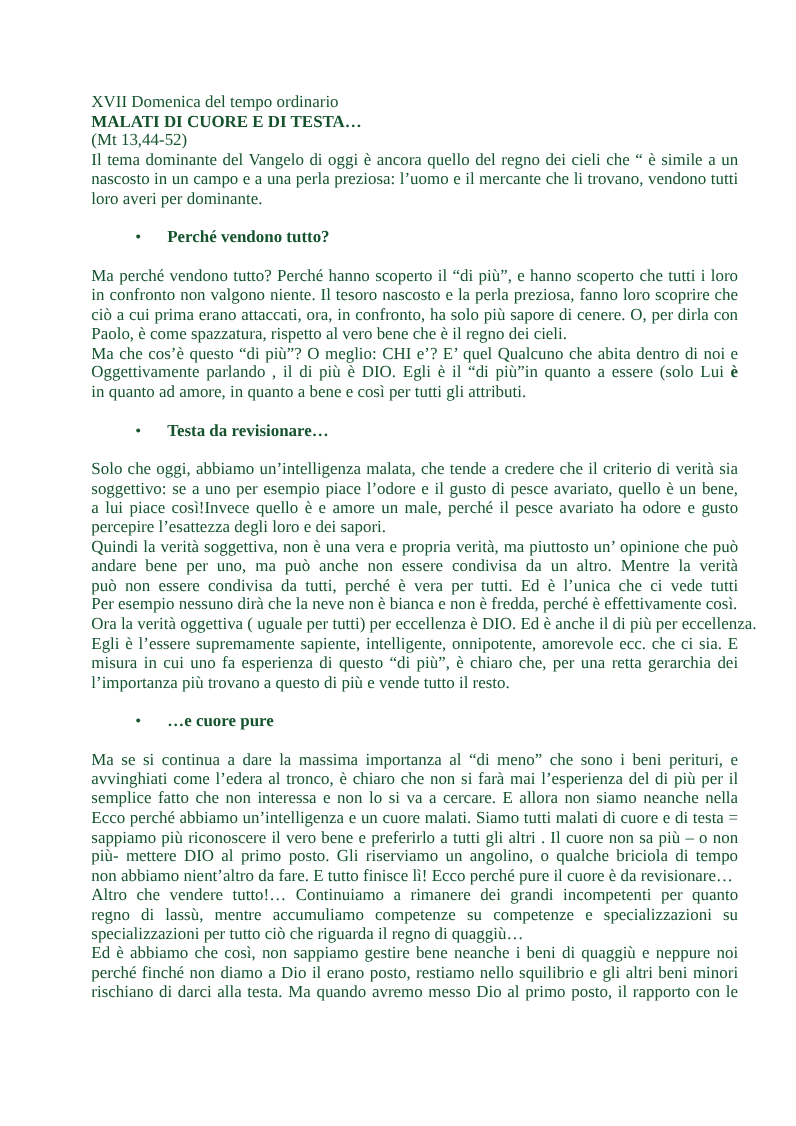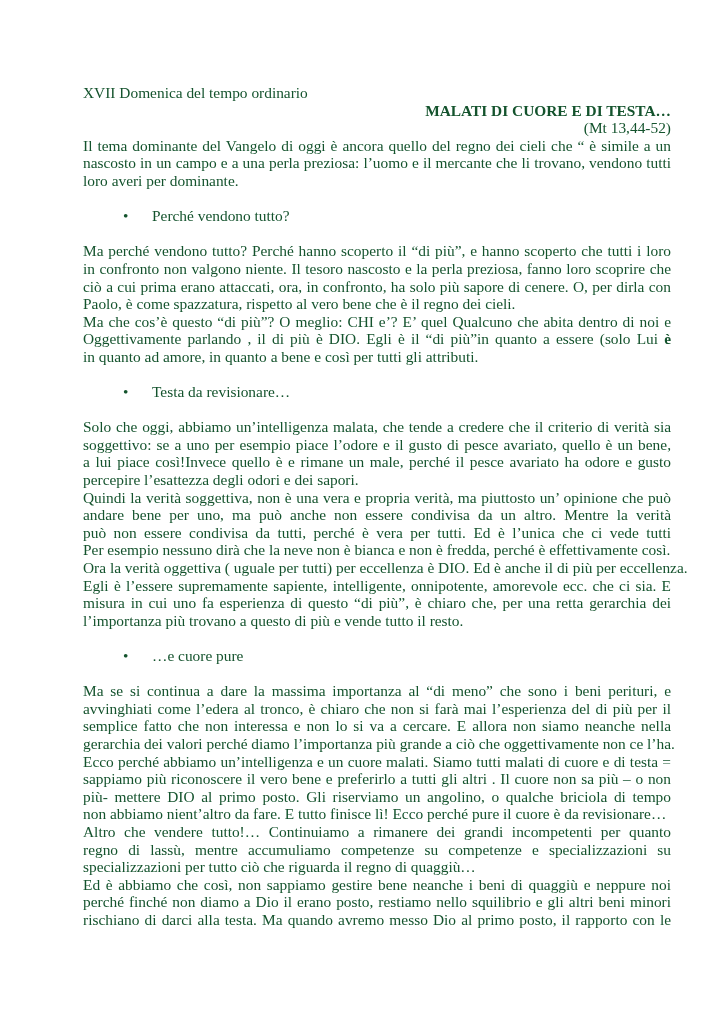--- a/index.html
+++ b/index.html
@@ -11,26 +11,26 @@
     width: 588px;
     font-family: "Liberation Serif", "DejaVu Serif", serif;
     font-size: 15.4px;
     line-height: 17.6px;
     color: #14532d;
     margin-left: 14px;
   }
   .line { display: block; white-space: nowrap; height: 17.6px; }
   .j { text-align: justify; text-align-last: justify; white-space: normal; overflow: hidden; }
   .left { text-align: left; }
-  .center { text-align: right; }
+  .center { text-align: left; }
   .bold { font-weight: bold; }
   .blank { height: 17.6px; }
   .bullet-row { display: block; height: 17.6px; position: relative; }
   .bullet { position: absolute; left: 40px; top: 0; font-weight: normal; }
-  .bullet-text { position: absolute; left: 69px; top: 0; font-weight: normal; white-space: nowrap; }
+  .bullet-text { position: absolute; left: 69px; top: 0; font-weight: bold; white-space: nowrap; }
 </style>
 </head>
 <body>
 
 <div class="page">
   <span class="line left">XVII Domenica del tempo ordinario</span>
   <span class="line center bold">MALATI DI CUORE E DI TESTA…</span>
   <span class="line center">(Mt 13,44-52)</span>
 
   <div id="intro">
@@ -57,42 +57,41 @@
       </div>
       <div class="blank"></div>
       <div class="bullet-row">
         <span class="bullet">•</span>
         <span class="bullet-text">Testa da revisionare…</span>
       </div>
       <div class="blank"></div>
       <div>
         <span class="line j">Solo che oggi, abbiamo un’intelligenza malata, che tende a credere che il criterio di verità sia</span>
         <span class="line j">soggettivo: se a uno per esempio piace l’odore  e il gusto di pesce avariato, quello è un bene, perché</span>
-        <span class="line j">a lui piace così!Invece quello è e rimane un male, perché il pesce avariato ha odore e gusto</span>
-        <span class="line left">percepire l’esattezza degli odori e dei sapori.</span>
+        <span class="line j">a lui piace così!Invece quello è e amore un male, perché il pesce avariato ha odore e gusto</span>
+        <span class="line left">percepire l’esattezza degli loro e dei sapori.</span>
         <span class="line j">Quindi la verità soggettiva, non è una vera e propria verità, ma piuttosto un’ opinione che può</span>
         <span class="line j">andare bene per uno, ma può anche non essere condivisa da un altro. Mentre la verità oggettiva, non</span>
         <span class="line j">può non essere condivisa da tutti, perché è vera per tutti. Ed è l’unica che ci vede tutti d’accordo.</span>
         <span class="line left">Per esempio nessuno dirà che la neve non è bianca e non è fredda,  perché è effettivamente così.</span>
         <span class="line left">Ora la verità oggettiva ( uguale per tutti) per eccellenza  è DIO. Ed è anche il di più per eccellenza.</span>
         <span class="line j">Egli è l’essere supremamente sapiente, intelligente, onnipotente, amorevole ecc. che ci sia.  E nella</span>
         <span class="line j">misura in cui uno fa esperienza di questo “di più”, è chiaro che, per una retta gerarchia dei valori, dà</span>
         <span class="line left">l’importanza più trovano a questo di più e vende tutto il resto.</span>
       </div>
       <div class="blank"></div>
       <div class="bullet-row">
         <span class="bullet">•</span>
         <span class="bullet-text">…e cuore pure</span>
       </div>
       <div class="blank"></div>
       <div>
         <span class="line j">Ma se si continua a dare la massima importanza al “di meno” che sono i beni perituri, e  rimanervi</span>
         <span class="line j">avvinghiati come l’edera al tronco, è chiaro che non si farà mai l’esperienza del di più  per il</span>
         <span class="line j">semplice fatto che non interessa e non lo si va a cercare. E allora non siamo neanche nella giusta</span>
-        <span class="line left">gerarchia dei valori perché diamo l’importanza più grande a ciò che oggettivamente non ce l’ha.</span>
         <span class="line j">Ecco perché abbiamo un’intelligenza e un cuore malati. Siamo tutti malati di cuore e di testa = non</span>
         <span class="line j">sappiamo più riconoscere il vero bene e preferirlo a tutti gli altri . Il cuore non sa più – o non vuole</span>
         <span class="line j">più- mettere DIO al primo posto. Gli riserviamo un angolino, o qualche briciola di tempo quando</span>
         <span class="line left">non abbiamo nient’altro da fare. E tutto finisce lì! Ecco perché pure il cuore è da revisionare…</span>
         <span class="line j">Altro che vendere tutto!… Continuiamo a rimanere dei grandi incompetenti per quanto riguarda il</span>
         <span class="line j">regno di lassù, mentre accumuliamo competenze su competenze e specializzazioni su</span>
         <span class="line left">specializzazioni per tutto ciò che riguarda il regno di quaggiù…</span>
         <span class="line j">Ed è abbiamo che così, non sappiamo gestire bene  neanche i beni di quaggiù e neppure noi stessi</span>
         <span class="line j">perché finché non diamo a Dio il erano posto, restiamo nello squilibrio e gli altri beni minori</span>
         <span class="line j">rischiano di darci alla testa. Ma quando avremo messo Dio al primo posto, il rapporto con le cose e</span>

